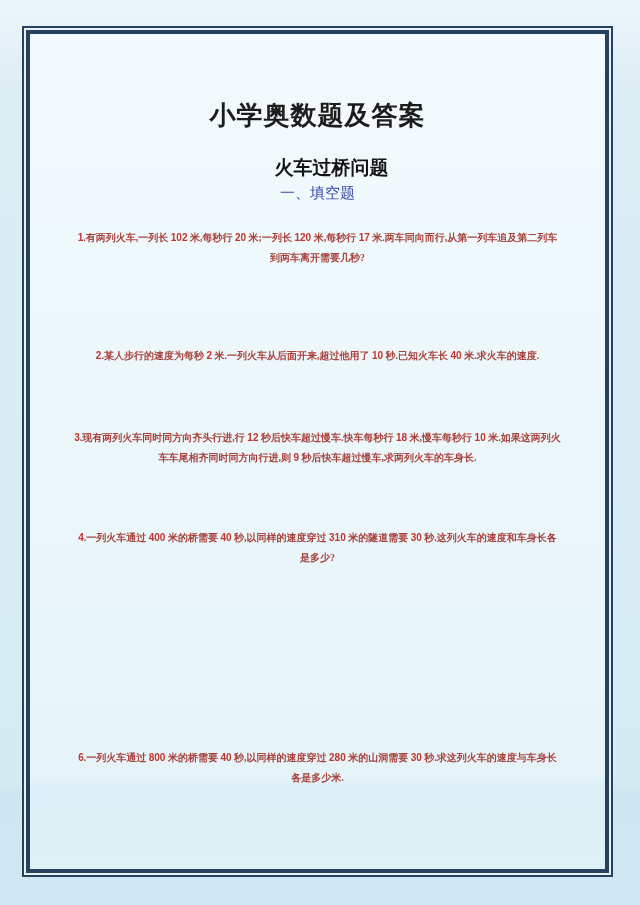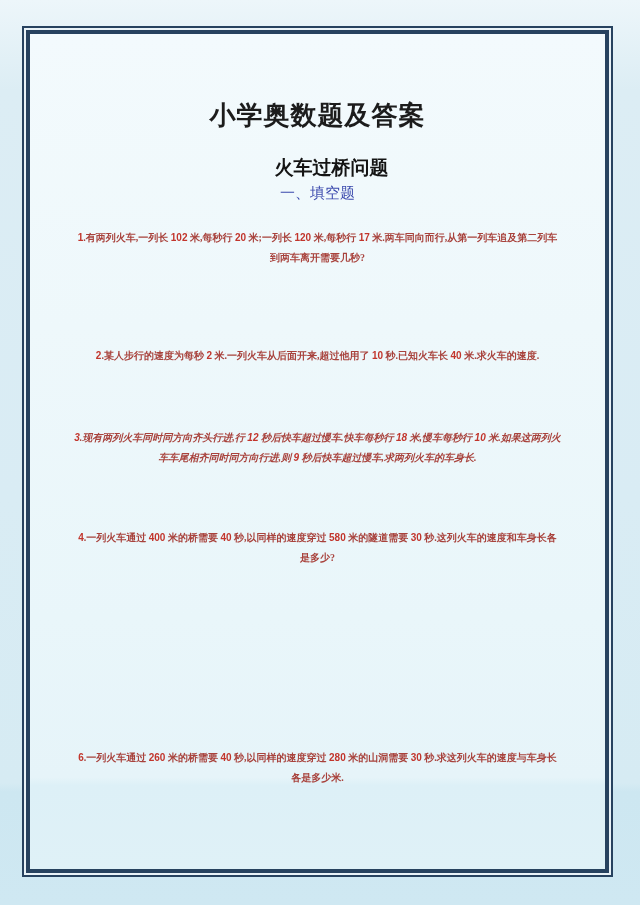--- a/index.html
+++ b/index.html
@@ -83,37 +83,37 @@
     color:var(--question-red);
     margin-top:24px;
   }
   .q .num{
     font-family:"Liberation Sans","DejaVu Sans",sans-serif;
     font-weight:bold;
     color:var(--number-red);
   }
   .q1{top:170px;}
   .q2{top:288px;}
-  .q3{top:370px;font-style:italic;}
+  .q3{top:370px;}
   .q4{top:470px;}
   .q5{top:553px;}
   .q6{top:690px;}
 </style>
 </head>
 <body>
 
 <div class="frame-outer">
   <div class="frame-inner">
 
     <h1 class="doc-title">小学奥数题及答案</h1>
 
     <h2 class="section-title">火车过桥问题</h2>
 
     <h3 class="subsection-heading">一、填空题</h3>
 
     <p class="q q1"><span class="num">1</span>.有两列火车,一列长 <span class="num">102</span> 米,每秒行 <span class="num">20</span> 米;一列长 <span class="num">120</span> 米,每秒行 <span class="num">17</span> 米.两车同向而行,从第一列车追及第二列车到两车离开需要几秒?</p>
     <p class="q q2"><span class="num">2</span>.某人步行的速度为每秒 <span class="num">2</span> 米.一列火车从后面开来,超过他用了 <span class="num">10</span> 秒.已知火车长 <span class="num">40</span> 米.求火车的速度.</p>
     <p class="q q3"><span class="num">3</span>.现有两列火车同时同方向齐头行进,行 <span class="num">12</span> 秒后快车超过慢车.快车每秒行 <span class="num">18</span> 米,慢车每秒行 <span class="num">10</span> 米.如果这两列火车车尾相齐同时同方向行进,则 <span class="num">9</span> 秒后快车超过慢车,求两列火车的车身长.</p>
-    <p class="q q4"><span class="num">4</span>.一列火车通过 <span class="num">400</span> 米的桥需要 <span class="num">40</span> 秒,以同样的速度穿过 <span class="num">580</span> 米的隧道需要 <span class="num">30</span> 秒.这列火车的速度和车身长各是多少?</p>
-    <p class="q q6"><span class="num">6</span>.一列火车通过 <span class="num">260</span> 米的桥需要 <span class="num">40</span> 秒,以同样的速度穿过 <span class="num">280</span> 米的山洞需要 <span class="num">30</span> 秒.求这列火车的速度与车身长各是多少米.</p>
+    <p class="q q4"><span class="num">4</span>.一列火车通过 <span class="num">400</span> 米的桥需要 <span class="num">40</span> 秒,以同样的速度穿过 <span class="num">310</span> 米的隧道需要 <span class="num">30</span> 秒.这列火车的速度和车身长各是多少?</p>
+    <p class="q q6"><span class="num">6</span>.一列火车通过 <span class="num">800</span> 米的桥需要 <span class="num">40</span> 秒,以同样的速度穿过 <span class="num">280</span> 米的山洞需要 <span class="num">30</span> 秒.求这列火车的速度与车身长各是多少米.</p>
 
   </div>
 </div>
 
 </body></html>

